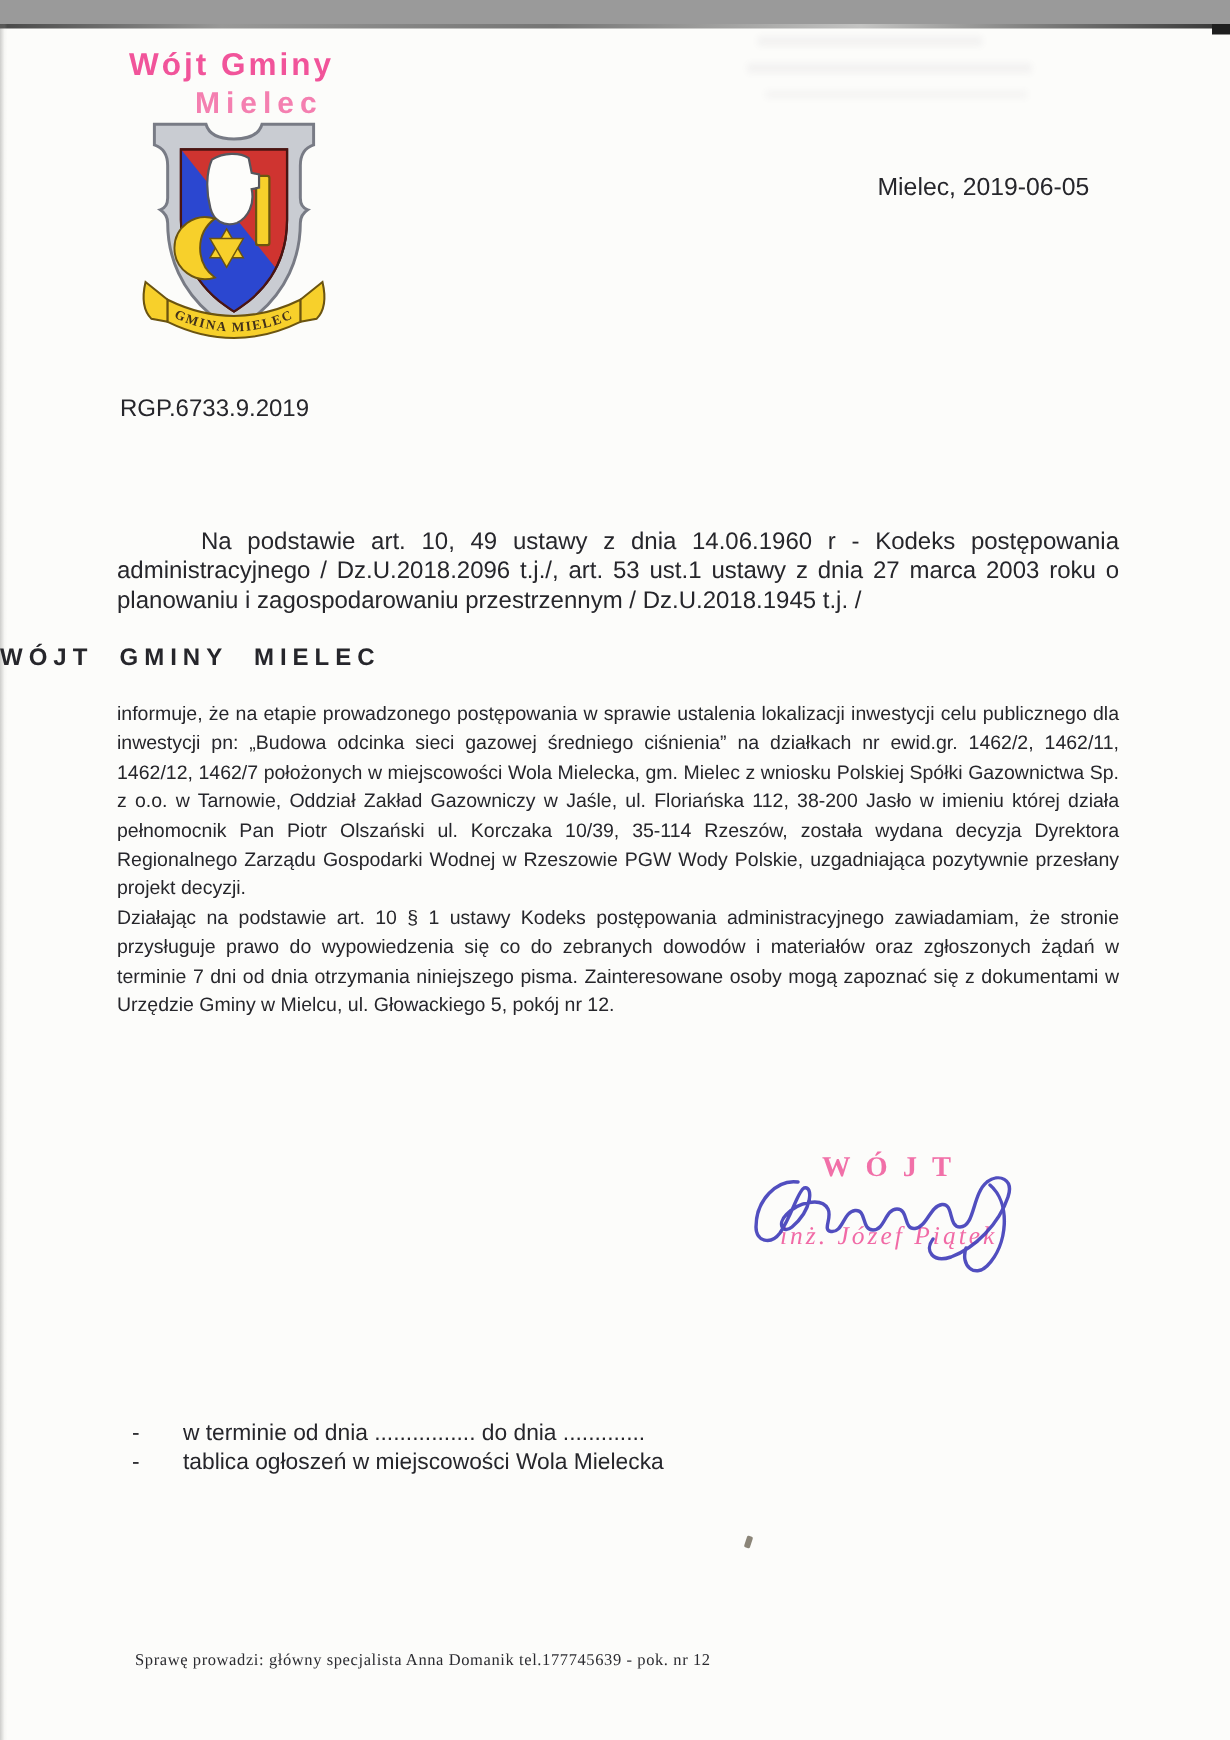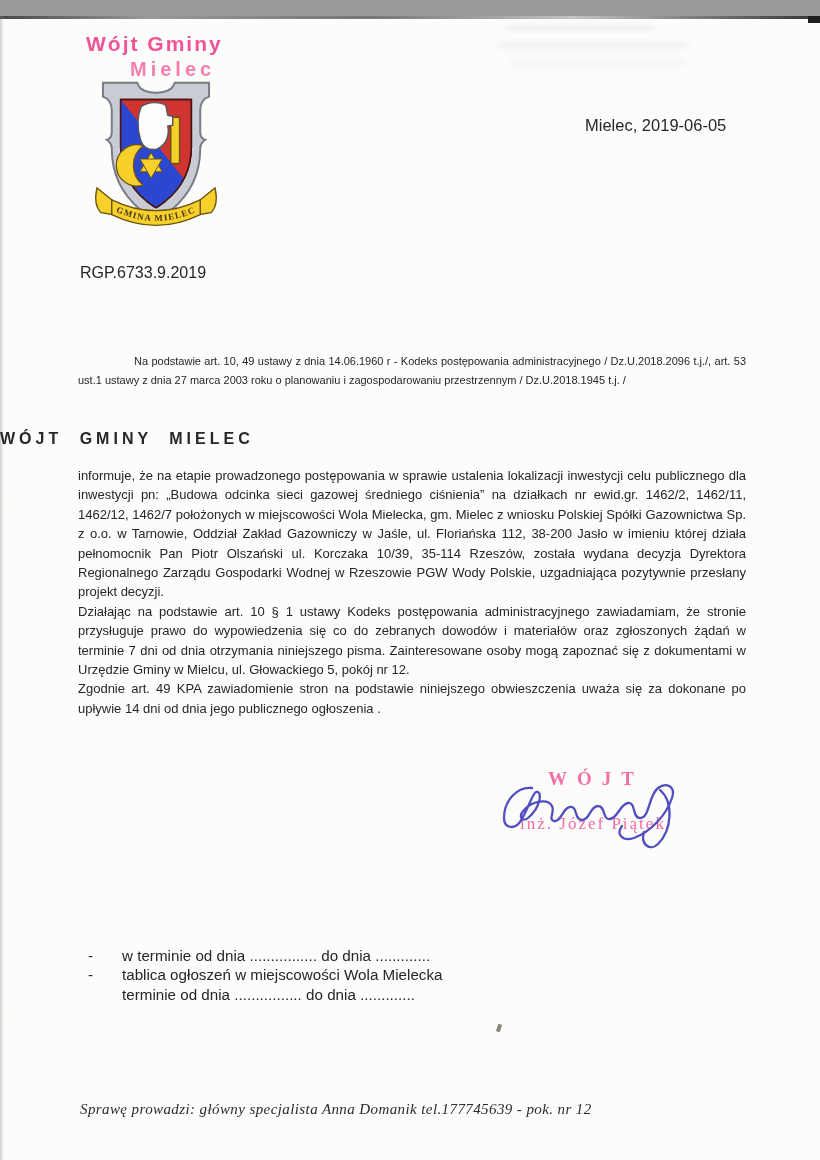--- a/index.html
+++ b/index.html
@@ -32,45 +32,45 @@
 
   .crest { position:absolute; left:82px; top:58px; }
 
   .date-line { position:absolute; left:585px; top:100px; font-size:16.5px; }
   .ref-number { position:absolute; left:80px; top:248px; font-size:16px; }
 
   .doc-title { position:absolute; left:0; top:298px; width:820px; text-align:center;
     font-size:17px; font-weight:700; letter-spacing:7px; }
 
   .legal-basis { position:absolute; left:78px; top:336px; width:668px;
-    font-size:11px; line-height:19.4px; text-align:justify; text-indent:56px; }
+    font-size:16px; line-height:19.4px; text-align:justify; text-indent:56px; }
 
   .subject-heading { position:absolute; left:0; top:414px; width:820px; text-align:left;
     font-size:16px; font-weight:700; letter-spacing:4px; word-spacing:9px; }
 
   .body-text { position:absolute; left:78px; top:450px; width:668px;
     font-size:13px; line-height:19.4px; text-align:justify; }
   .body-text p { margin:0; }
 
   
   .sig-block { position:absolute; left:492px; top:750px; width:240px; height:95px; }
   .sig-stamp-title { position:absolute; left:56px; top:2px; font-family:"Liberation Serif", serif;
     font-weight:700; font-size:19px; letter-spacing:10px; color:rgba(238,80,150,.82); }
   .sig-stamp-name { position:absolute; left:28px; top:48px; font-family:"Liberation Serif", serif;
-    font-size:17px; letter-spacing:2px; color:rgba(238,80,150,.85); white-space:nowrap; }
+    font-style:italic; font-size:17px; letter-spacing:2px; color:rgba(238,80,150,.85); white-space:nowrap; }
   .sig-scribble { position:absolute; left:0; top:0; }
 
   
   .posting-list { position:absolute; left:88px; top:930px; font-size:15.2px; line-height:19.4px; }
   .posting-item { display:flex; }
   .posting-item .dash { width:34px; }
   .posting-item .lines .ln2 { white-space:pre; }
 
-  .footer-note { position:absolute; left:80px; top:1085px; font-family:"Liberation Serif", serif;
-    font-style:italic; font-size:15px; letter-spacing:.4px; color:#2b2b30; }
+  .footer-note { position:absolute; left:90px; top:1085px; font-family:"Liberation Serif", serif;
+    font-size:11px; letter-spacing:.4px; color:#2b2b30; }
 </style>
 </head>
 <body>
 
 <div class="page">
 
   <div class="scan-top-edge"></div>
   <div class="scan-corner-mark"></div>
   <div class="scan-left-edge"></div>
   <div class="bleed b1"></div>
@@ -122,21 +122,20 @@
   <div class="ref-number">RGP.6733.9.2019</div>
 
 
   <div class="legal-basis">Na podstawie art. 10, 49 ustawy z dnia 14.06.1960 r - Kodeks postępowania administracyjnego / Dz.U.2018.2096 t.j./, art. 53 ust.1 ustawy z dnia 27 marca 2003 roku o planowaniu i zagospodarowaniu przestrzennym / Dz.U.2018.1945 t.j. /</div>
 
   <div class="subject-heading">WÓJT GMINY MIELEC</div>
 
   <div class="body-text">
     <p>informuje, że na etapie prowadzonego postępowania w sprawie ustalenia lokalizacji inwestycji celu publicznego dla inwestycji pn: „Budowa odcinka sieci gazowej średniego ciśnienia” na działkach nr ewid.gr. 1462/2, 1462/11, 1462/12, 1462/7 położonych w miejscowości Wola Mielecka, gm. Mielec z wniosku Polskiej Spółki Gazownictwa Sp. z o.o. w Tarnowie, Oddział Zakład Gazowniczy w Jaśle, ul. Floriańska 112, 38-200 Jasło w imieniu której działa pełnomocnik Pan Piotr Olszański  ul. Korczaka 10/39, 35-114 Rzeszów, została wydana decyzja Dyrektora Regionalnego Zarządu Gospodarki Wodnej w Rzeszowie PGW Wody Polskie, uzgadniająca pozytywnie przesłany projekt decyzji.</p>
     <p>Działając na podstawie art. 10 § 1 ustawy Kodeks postępowania administracyjnego zawiadamiam, że stronie przysługuje prawo do wypowiedzenia się co do zebranych dowodów i materiałów oraz zgłoszonych żądań w terminie 7 dni od dnia otrzymania niniejszego pisma. Zainteresowane osoby mogą zapoznać się z dokumentami w Urzędzie Gminy w Mielcu, ul. Głowackiego 5, pokój nr 12.</p>
-    <p>Zgodnie art. 49 KPA zawiadomienie stron na podstawie niniejszego obwieszczenia uważa się za dokonane po upływie 14 dni od dnia jego publicznego ogłoszenia .</p>
   </div>
 
   <div class="sig-block">
     <div class="sig-stamp-title">WÓJT</div>
     <div class="sig-stamp-name">inż. Józef Piątek</div>
     <svg class="sig-scribble" width="230" height="92" viewBox="0 0 230 92">
       <g fill="none" stroke="#4340bb" stroke-width="2.3" stroke-linecap="round" opacity="0.92">
         <path d="M40,22 C26,20 12,34 12,52 C12,62 22,64 28,56 C36,44 40,28 44,26 C50,24 50,40 36,52 C30,57 26,50 32,44 C40,35 56,32 60,40 C63,46 56,54 62,55 C70,56 70,42 78,41 C86,40 82,54 90,54 C98,54 98,40 106,40 C114,40 110,54 118,53 C126,52 128,38 136,37 C144,36 140,52 148,52 C158,52 156,30 166,22 C174,16 184,20 180,32 C174,50 158,66 142,72 C130,76 124,68 130,60"></path>
         <path d="M168,24 C182,36 180,64 166,78 C158,86 148,78 152,66"></path>
       </g>
@@ -147,20 +146,19 @@
     <div class="posting-item">
       <div class="dash">-</div>
       <div class="lines">
         <div class="ln2">w terminie od dnia ................ do dnia .............</div>
       </div>
     </div>
     <div class="posting-item">
       <div class="dash">-</div>
       <div class="lines">
         <div class="ln1">tablica ogłoszeń w miejscowości Wola Mielecka</div>
-        <div class="ln2">terminie od dnia ................ do dnia .............</div>
       </div>
     </div>
   </div>
 
   <div class="footer-note">Sprawę prowadzi: główny specjalista  Anna Domanik tel.177745639 - pok. nr 12</div>
 
 </div>
 
 </body></html>

